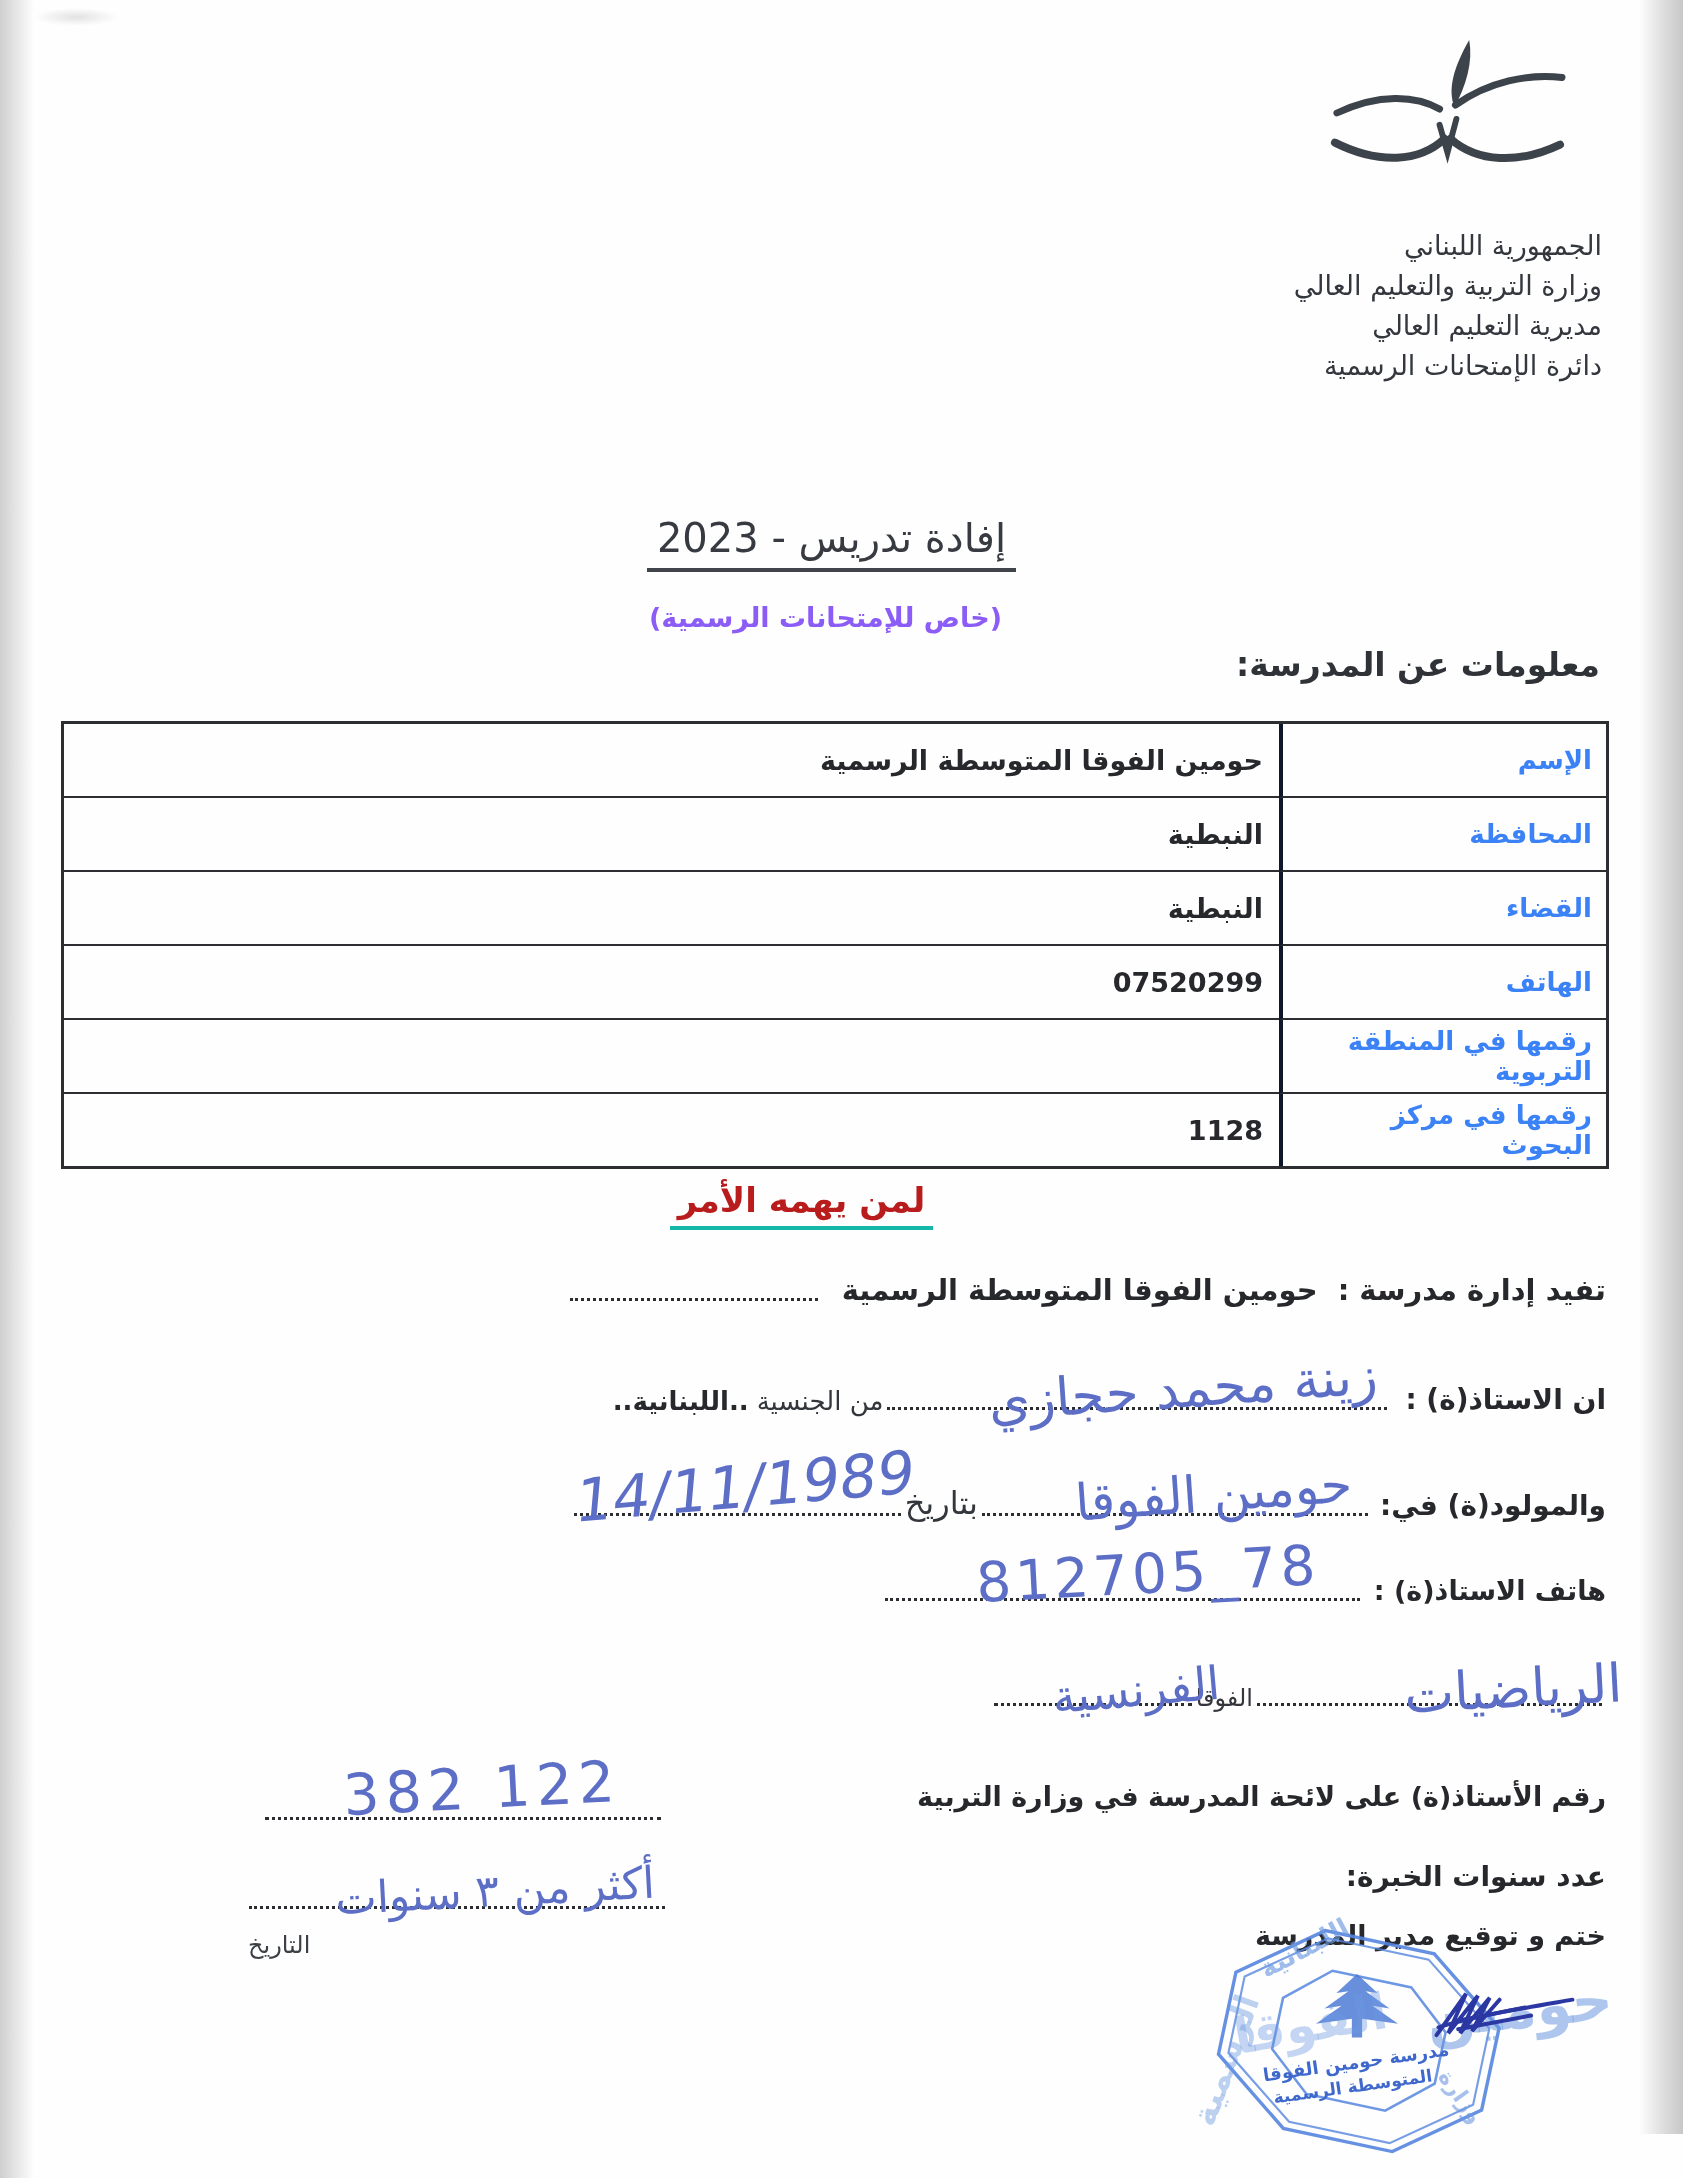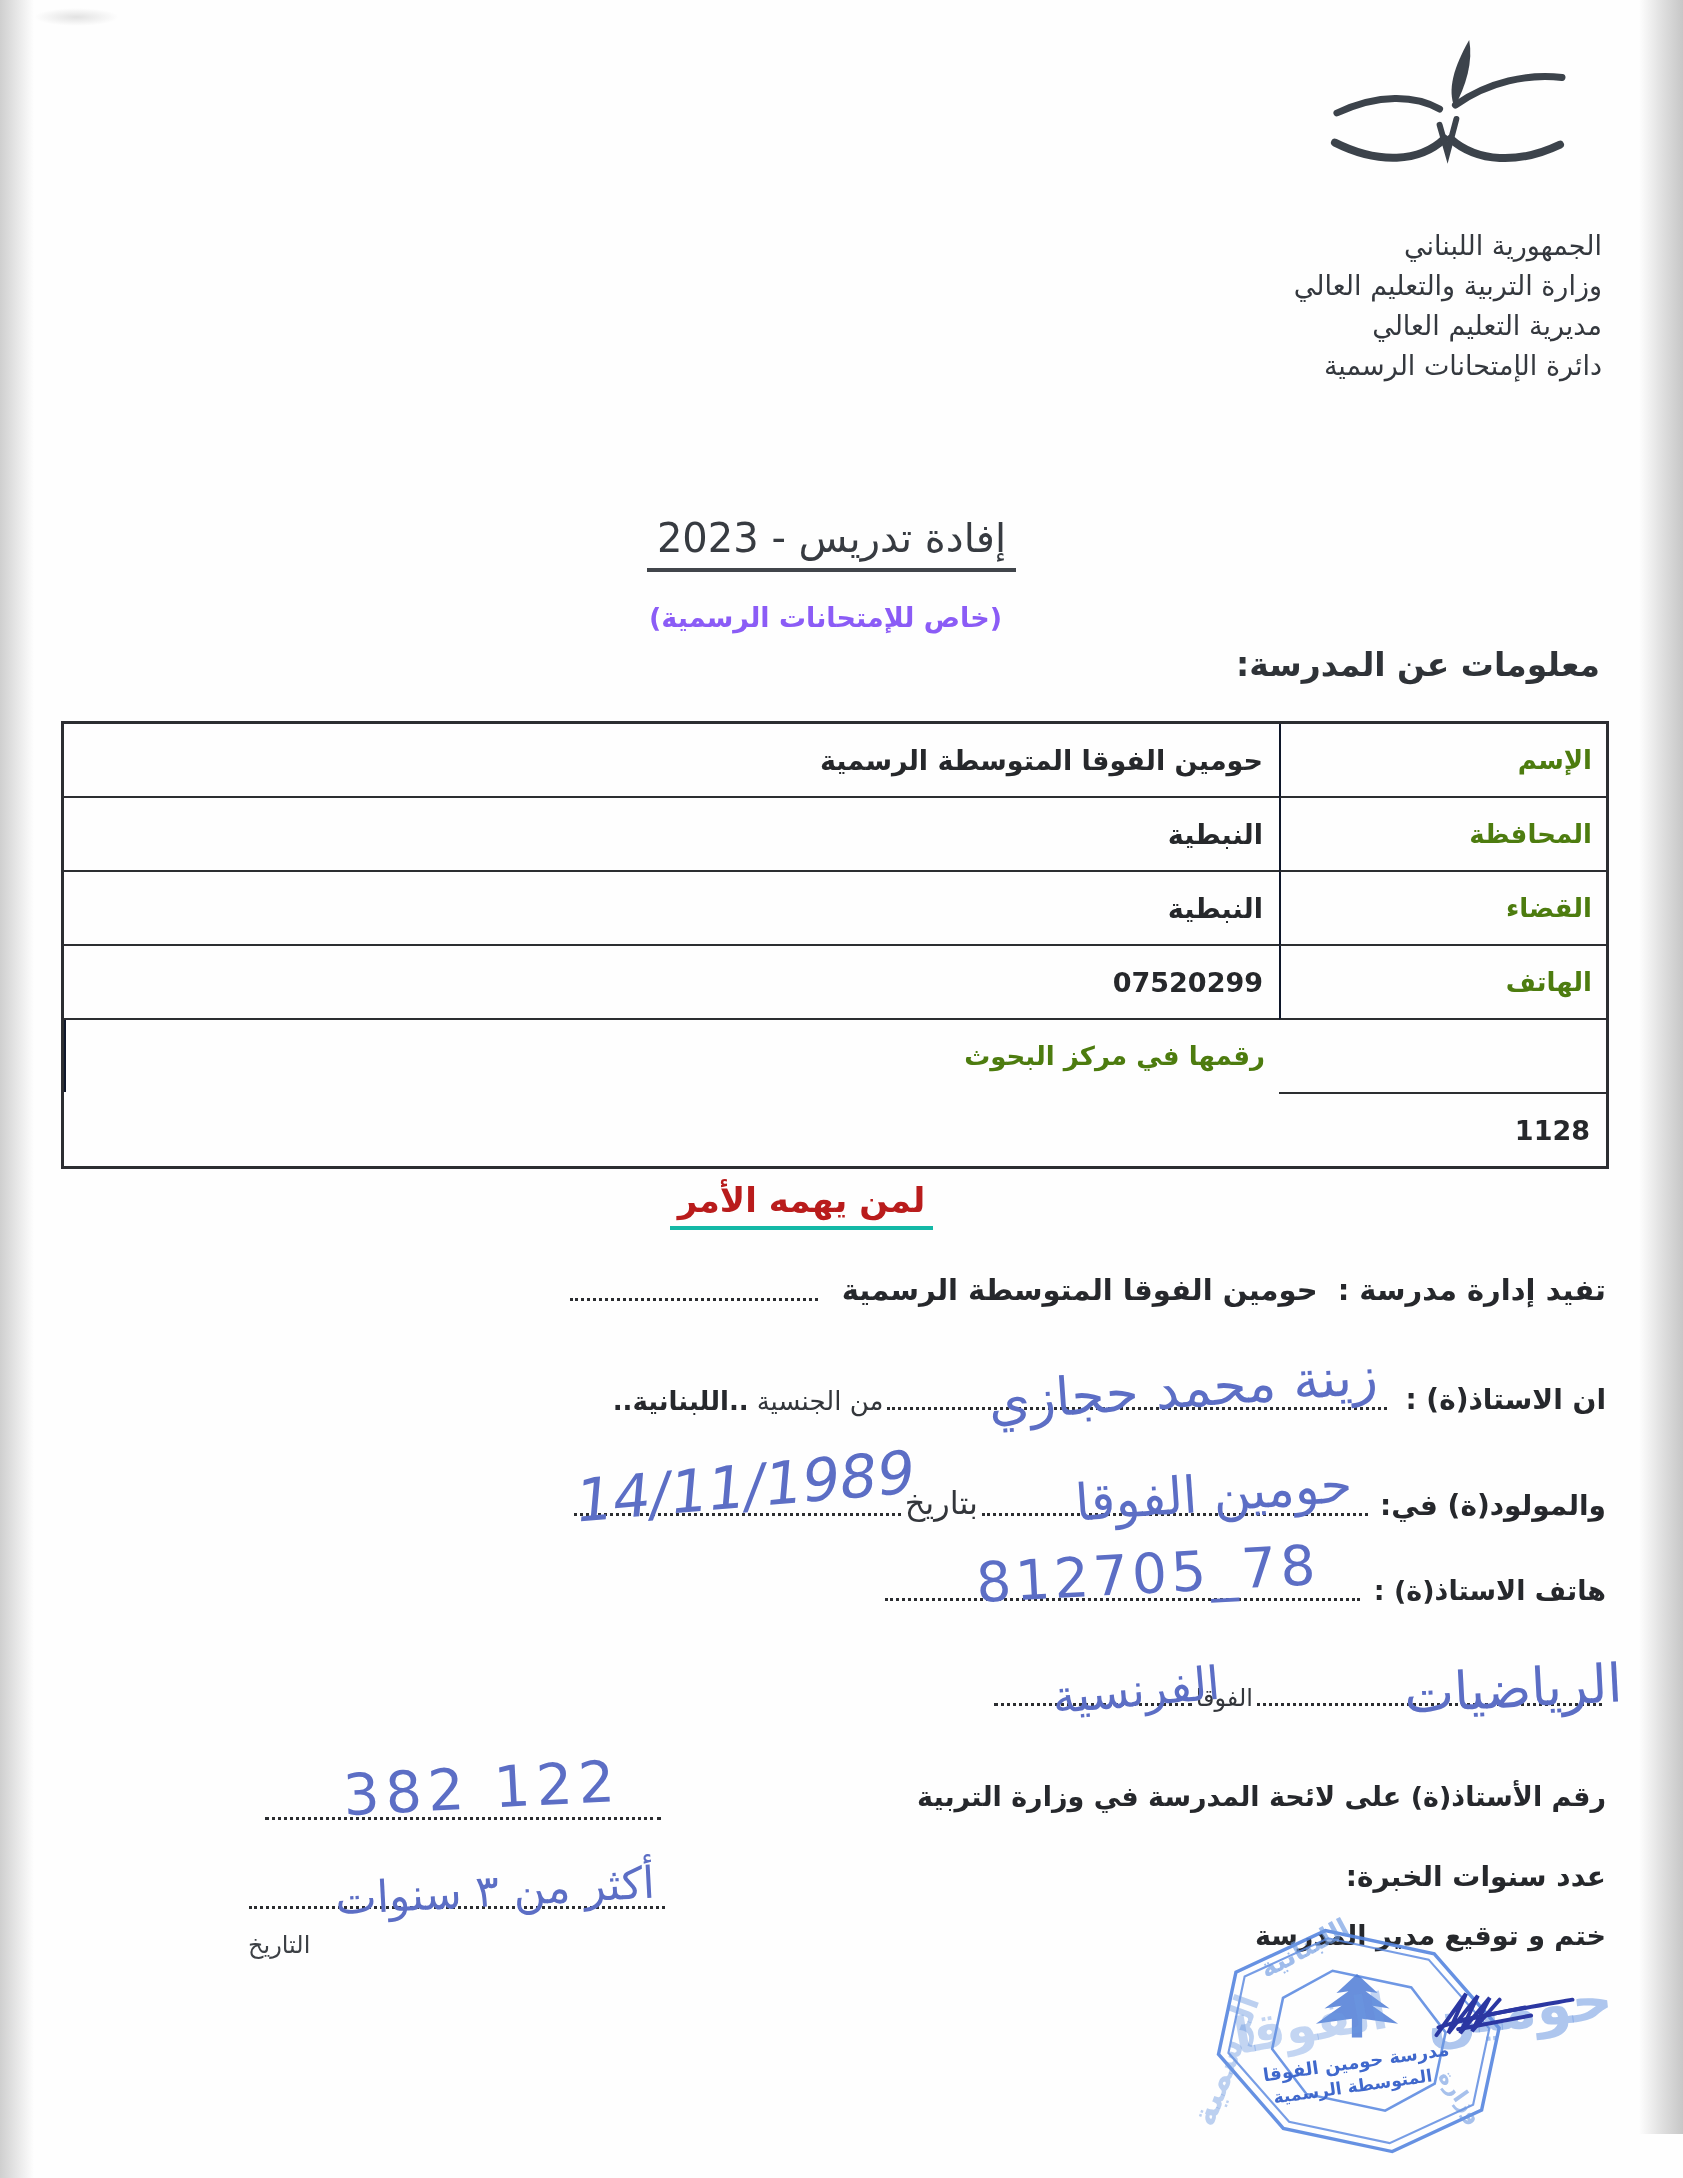--- a/index.html
+++ b/index.html
@@ -27,22 +27,22 @@
   .subtitle-wrap{position:absolute;left:0;top:602px;width:1683px;text-align:center;transform:translateX(-16px);}
   .doc-subtitle{display:inline-block;direction:rtl;font-size:27px;font-weight:bold;color:#8b5cf6;}
 
   .info-heading{position:absolute;right:83px;top:645px;direction:rtl;
     font-size:33px;font-weight:bold;color:#2f3338;}
 
   
   .school-table{position:absolute;left:61px;top:721px;width:1542px;direction:rtl;
     border:3px solid #2c2e31;display:grid;grid-template-columns:327px 1fr;}
   .school-table .cell{border-bottom:2px solid #2c2e31;display:flex;align-items:center;height:72px;}
-  .school-table .cell.lbl{border-left:2px solid #0f172a;padding:0 14px;
-    font-weight:bold;font-size:26px;color:#4d7c0f;}
+  .school-table .cell.lbl{border-left:4px solid #0f172a;padding:0 14px;
+    font-weight:bold;font-size:26px;color:#3b82f6;}
   .school-table .cell.val{padding:0 16px;font-weight:bold;font-size:27px;color:#26282b;}
   .school-table .cell.last{border-bottom:none;}
 
   
   .letter-heading-wrap{position:absolute;left:0;top:1180px;width:1683px;text-align:center;transform:translateX(-40px);}
   .letter-heading{display:inline-block;direction:rtl;font-size:34px;font-weight:bold;color:#b91c1c;
     border-bottom:4px solid #14b8a6;padding:0 8px 6px;}
 
   
   .line{position:absolute;right:77px;direction:rtl;display:flex;align-items:flex-end;white-space:nowrap;}
@@ -132,20 +132,21 @@
 
   <div class="school-table">
     <div class="cell lbl">الإسم</div>
     <div class="cell val">حومين الفوقا المتوسطة الرسمية</div>
     <div class="cell lbl">المحافظة</div>
     <div class="cell val">النبطية</div>
     <div class="cell lbl">القضاء</div>
     <div class="cell val">النبطية</div>
     <div class="cell lbl">الهاتف</div>
     <div class="cell val">07520299</div>
+    <div class="cell lbl">رقمها في المنطقة التربوية</div>
     <div class="cell val"></div>
     <div class="cell lbl last">رقمها في مركز البحوث</div>
     <div class="cell val last">1128</div>
   </div>
 
   <div class="letter-heading-wrap">
     <span class="letter-heading">لمن يهمه الأمر</span>
   </div>
 
   <div class="line l-school">

